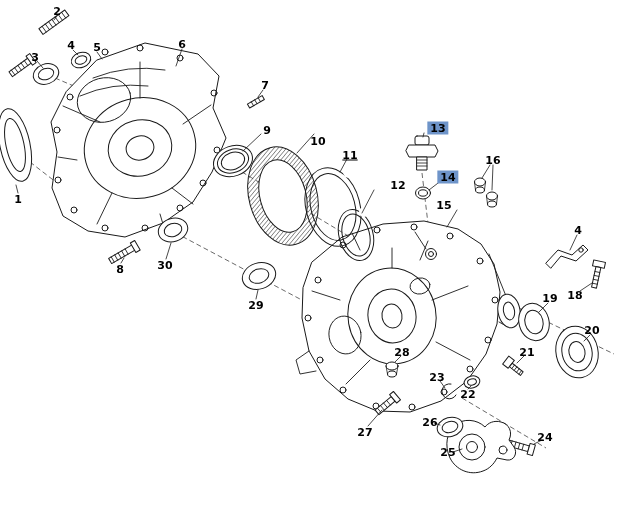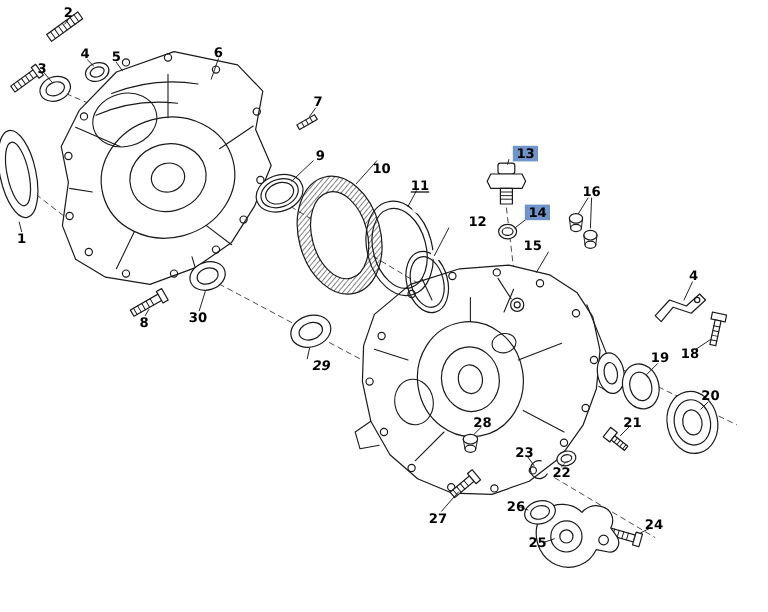--- a/index.html
+++ b/index.html
@@ -336,16 +336,16 @@
       <div class="callout" style="left: 550px; top: 298px;">19</div>
       <div class="callout" style="left: 592px; top: 330px;">20</div>
       <div class="callout" style="left: 527px; top: 352px;">21</div>
       <div class="callout" style="left: 468px; top: 394px; text-align: center;">22</div>
       <div class="callout" style="left: 437px; top: 377px; text-align: center;">23</div>
       <div class="callout" style="left: 545px; top: 437px; text-align: center;">24</div>
       <div class="callout" style="left: 448px; top: 452px;">25</div>
       <div class="callout" style="left: 430px; top: 422px;">26</div>
       <div class="callout" style="left: 365px; top: 432px;">27</div>
       <div class="callout" style="left: 402px; top: 352px;">28</div>
-      <div class="callout" style="left: 268px; top: 305px; font-style: italic;">29</div>
+      <div class="callout" style="left: 256px; top: 305px;">29</div>
       <div class="callout" style="left: 165px; top: 265px;">30</div>
     </div>
 </div>
 
 </body></html>

